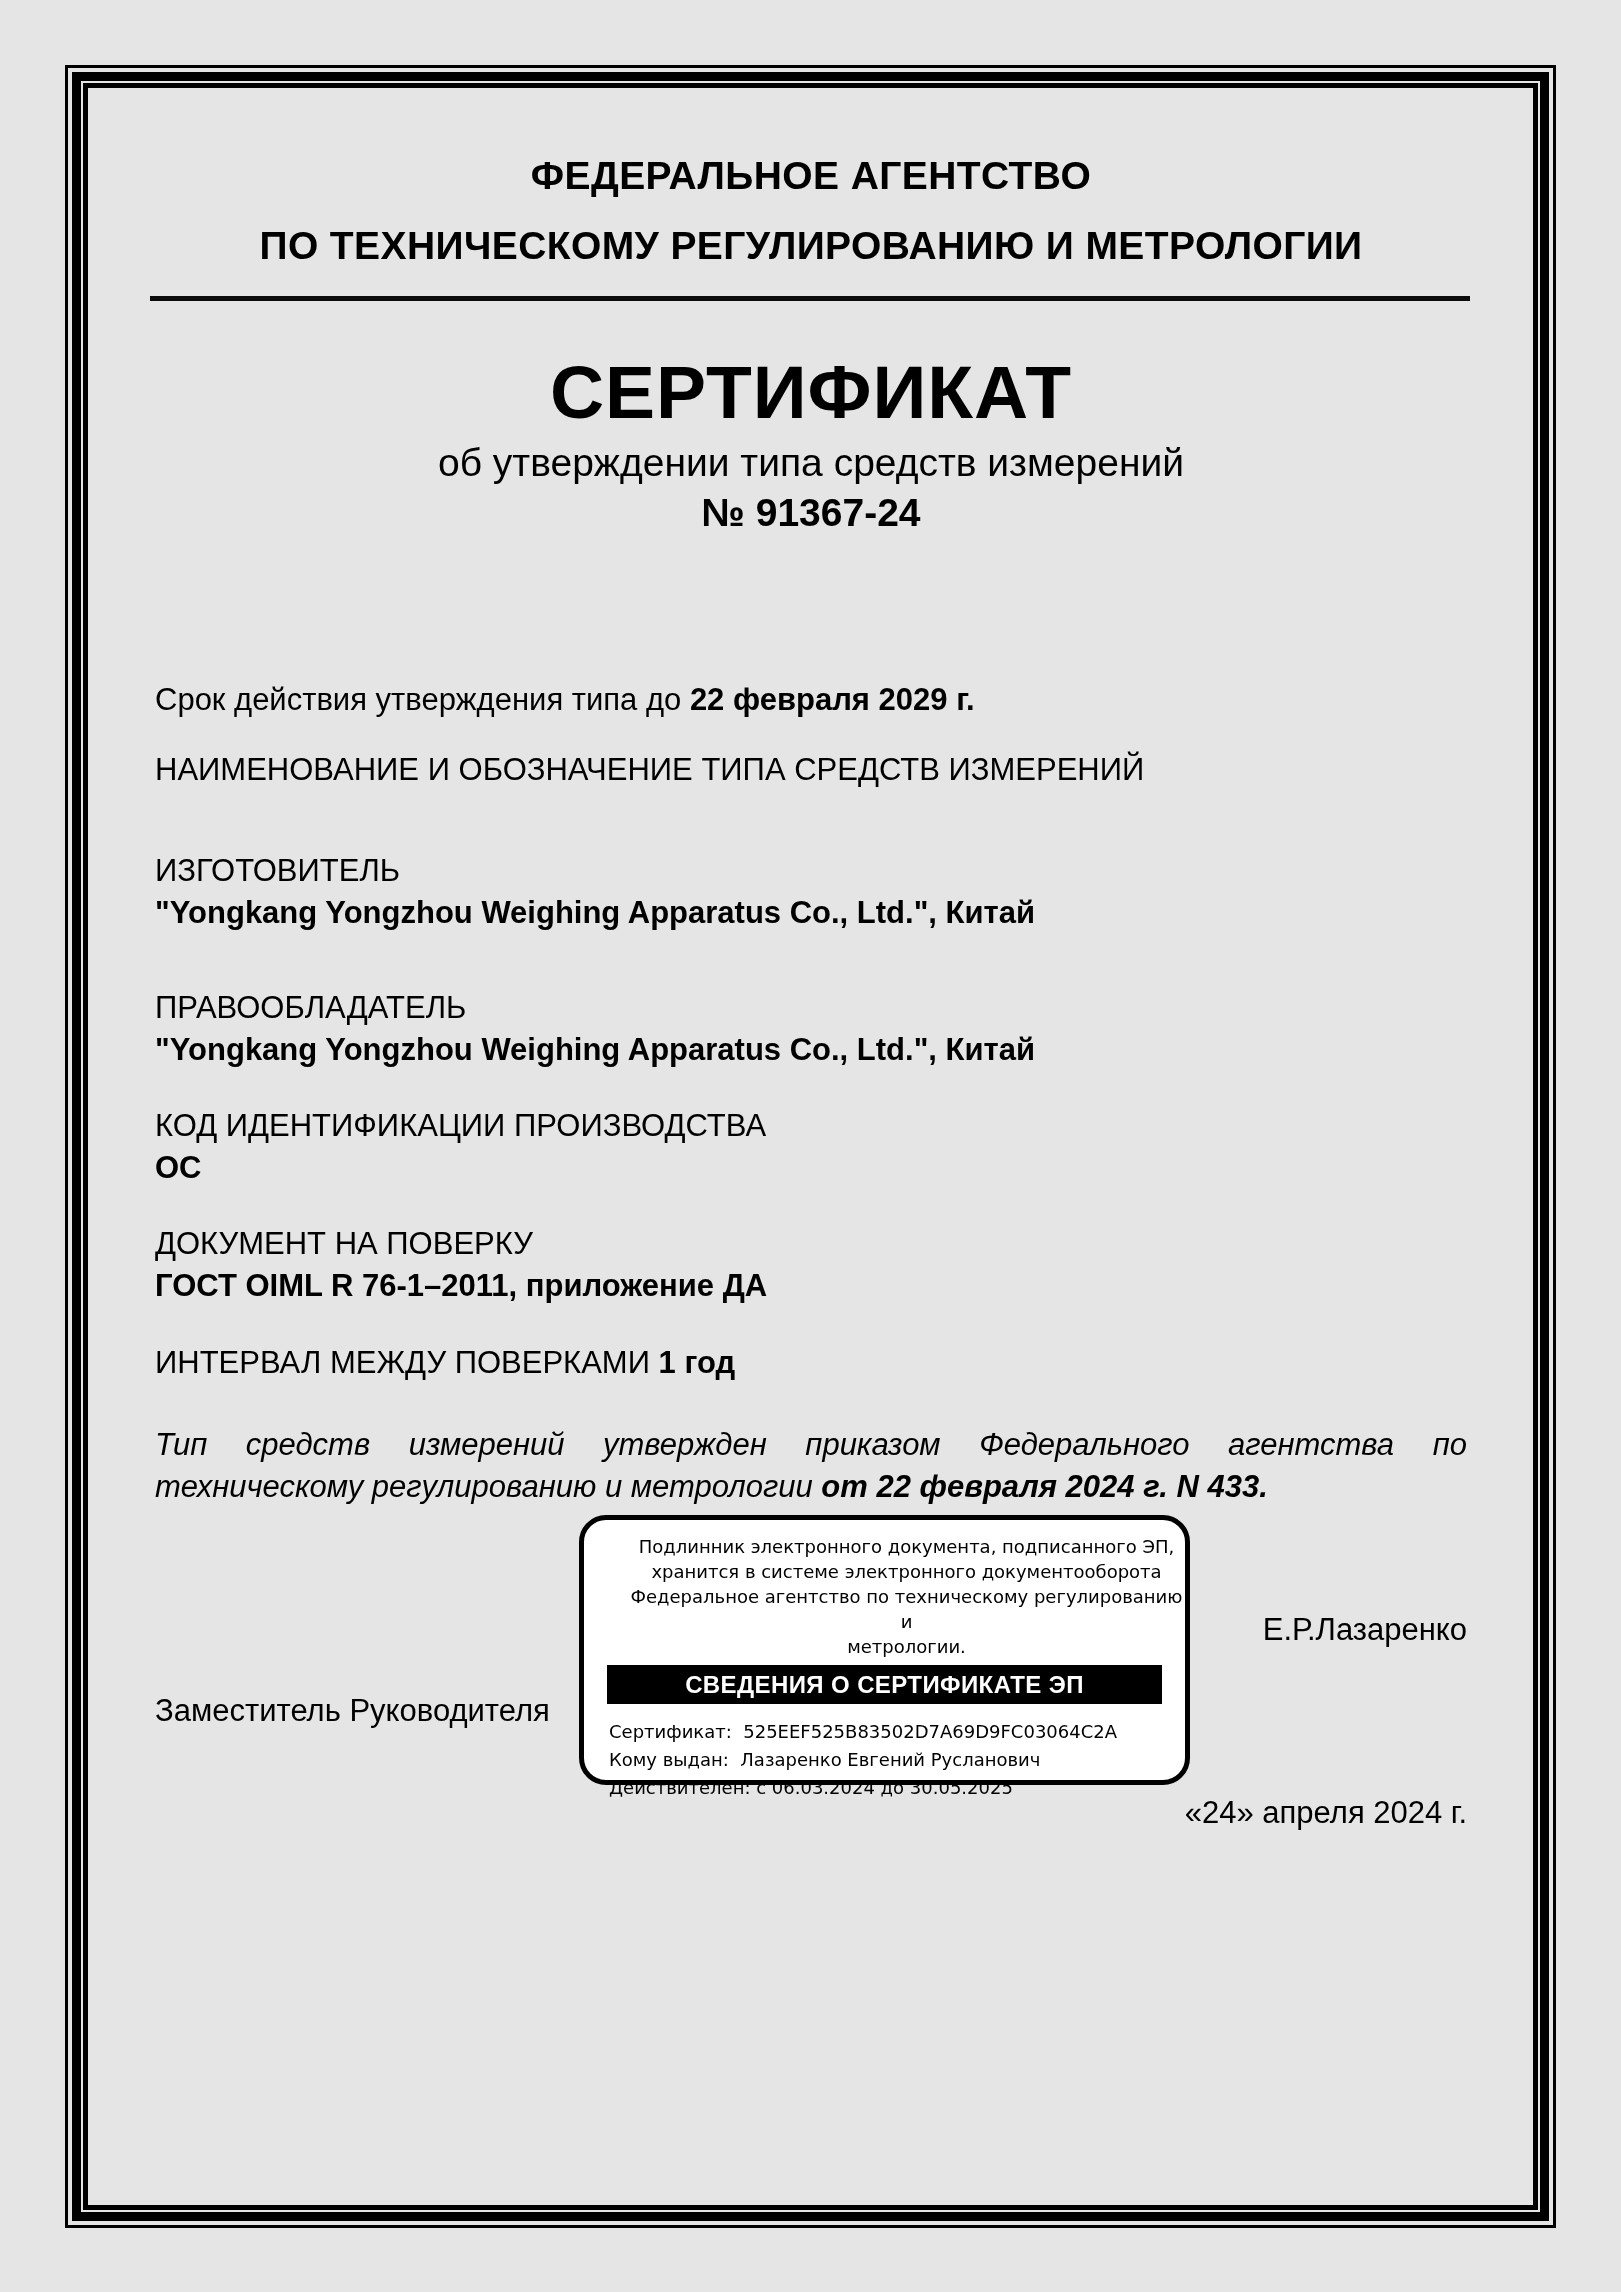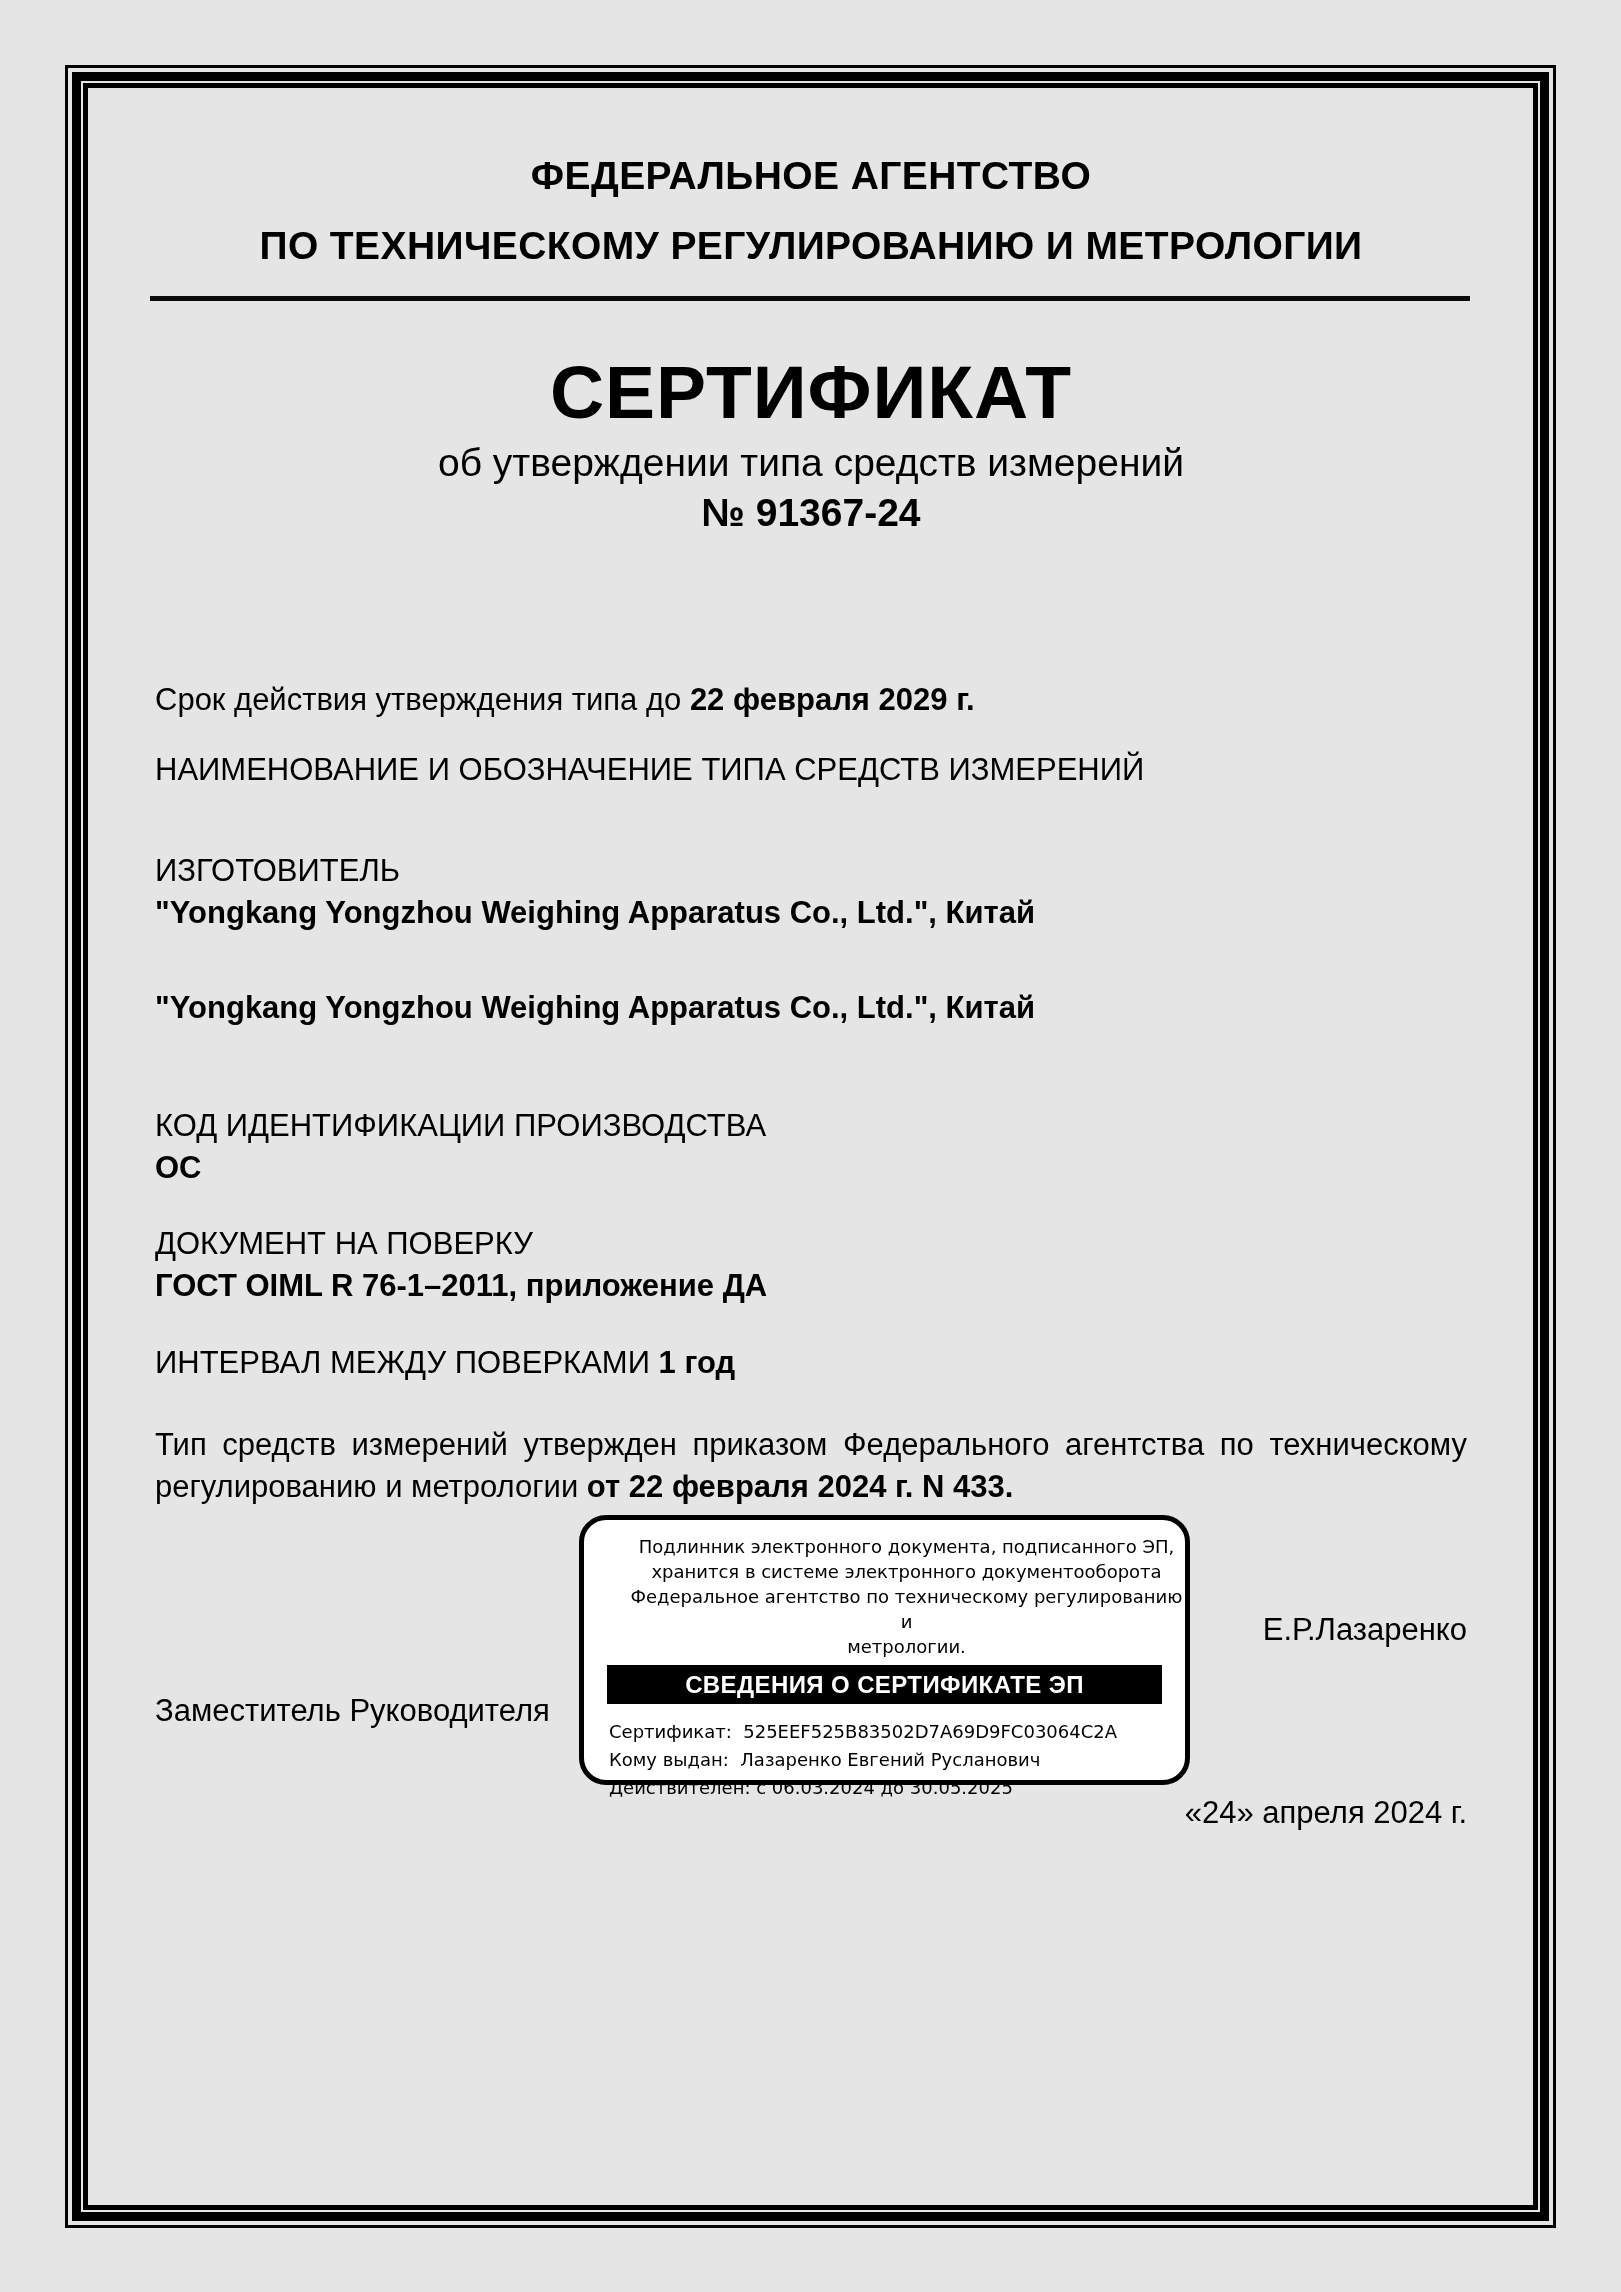--- a/index.html
+++ b/index.html
@@ -44,21 +44,21 @@
     background: #0b0b0b;
   }
   .title-block { top: 347px; text-align: center; }
   .doc-title   { font-size: 75px; font-weight: bold; line-height: 91px; letter-spacing: 0.9px; }
   .doc-subtitle{ font-size: 39px; line-height: 49px; }
   .doc-number  { font-size: 39px; font-weight: bold; line-height: 51px; }
 
   .bodyline { font-size: 31px; line-height: 42px; }
   .b { font-weight: bold; }
 
-  .order-par { text-align: justify; }
+  .order-par { text-align: justify; font-style: italic; }
 
   
   .stamp {
     left: 579px; top: 1515px; width: 611px; height: 270px;
     box-sizing: border-box;
     border: 5.4px solid #000; border-radius: 27px;
     background: #fff;
     font-family: "DejaVu Sans", sans-serif;
     padding-top: 14.3px;
   }
@@ -110,20 +110,21 @@
   <div class="abs content-col bodyline" style="top:749px;">
     <div>НАИМЕНОВАНИЕ И ОБОЗНАЧЕНИЕ ТИПА СРЕДСТВ ИЗМЕРЕНИЙ</div>
   </div>
 
   <div class="abs content-col bodyline" style="top:850px;">
     <div>ИЗГОТОВИТЕЛЬ</div>
     <div class="b">"Yongkang Yongzhou Weighing Apparatus Co., Ltd.", Китай</div>
   </div>
 
   <div class="abs content-col bodyline" style="top:987px;">
+    <div>ПРАВООБЛАДАТЕЛЬ</div>
     <div class="b">"Yongkang Yongzhou Weighing Apparatus Co., Ltd.", Китай</div>
   </div>
 
   <div class="abs content-col bodyline" style="top:1105px;">
     <div>КОД ИДЕНТИФИКАЦИИ ПРОИЗВОДСТВА</div>
     <div class="b">ОС</div>
   </div>
 
   <div class="abs content-col bodyline" style="top:1223px;">
     <div>ДОКУМЕНТ НА ПОВЕРКУ</div>

